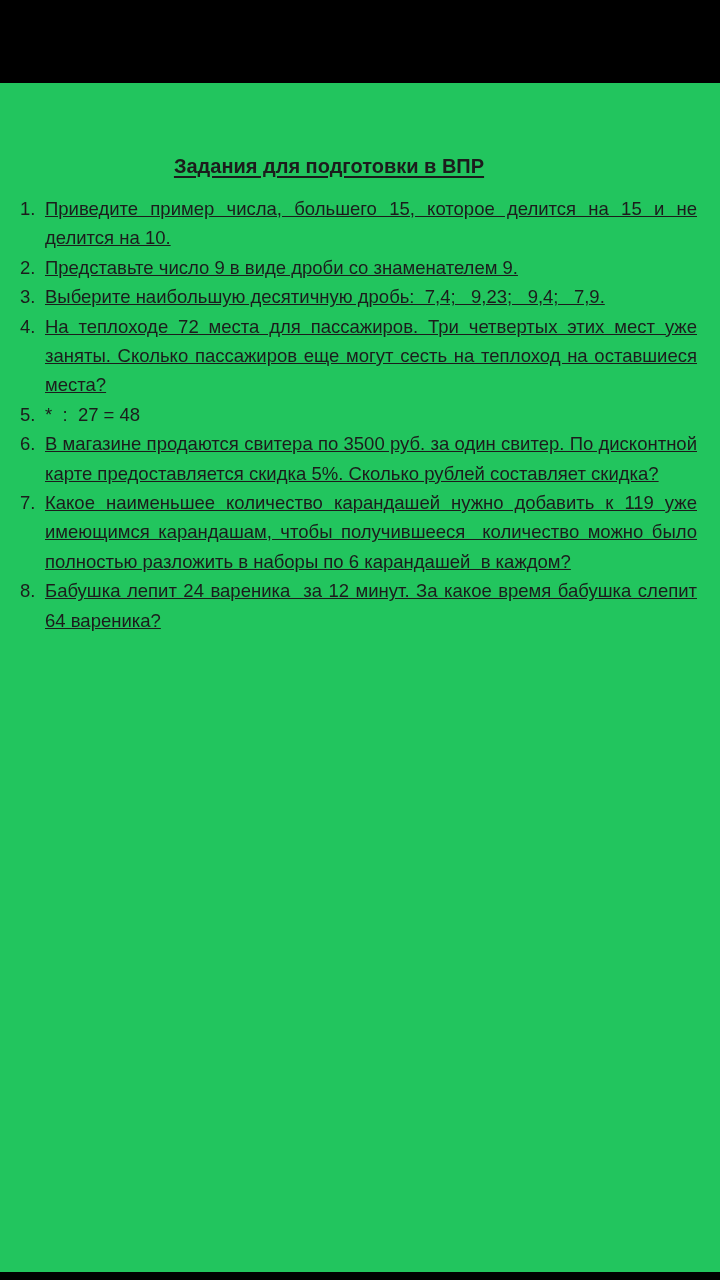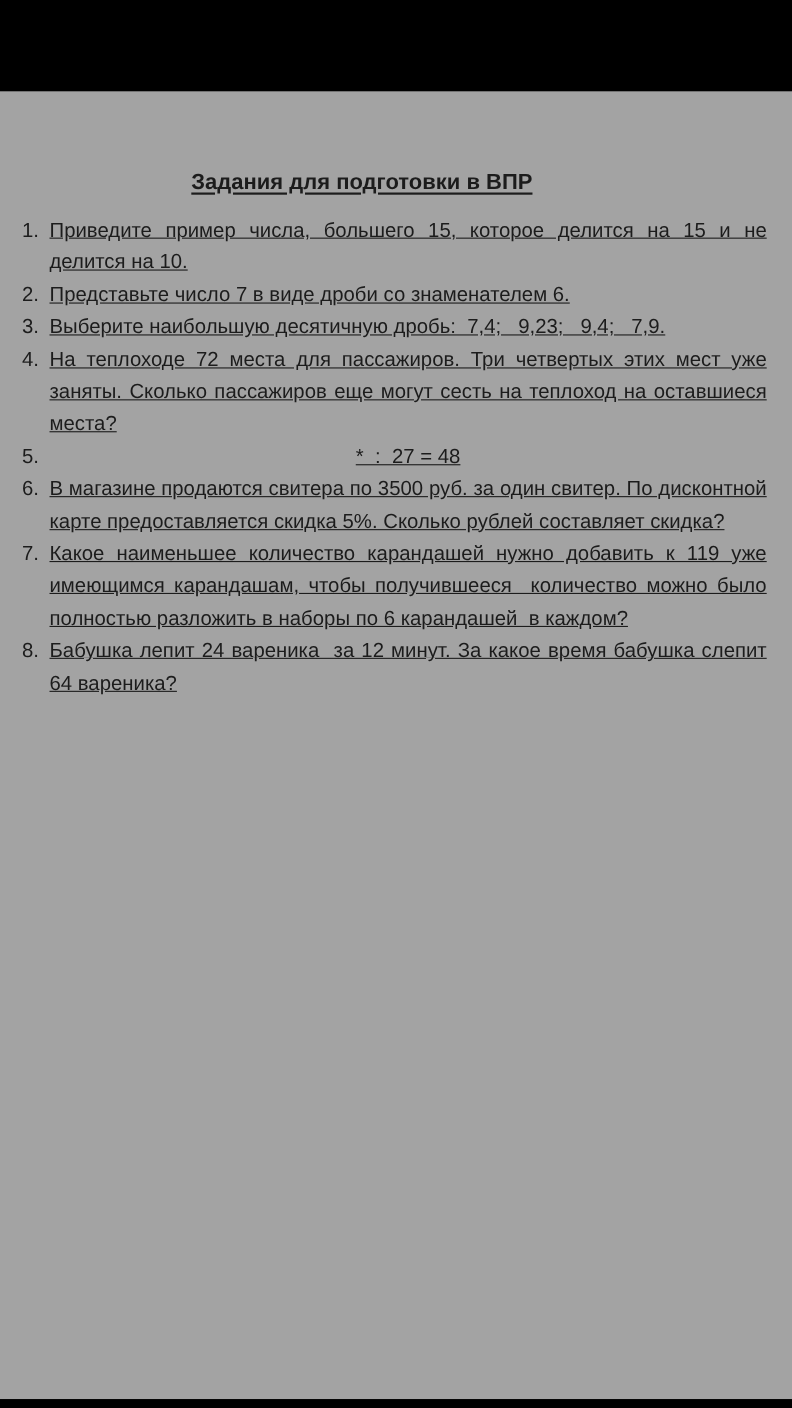--- a/index.html
+++ b/index.html
@@ -22,21 +22,21 @@
   }
   .letterbox.top    { top: 0; height: 83px; }
   .letterbox.bottom { bottom: 0; height: 8px; }
 
   .page {
     position: absolute;
     top: 83px;
     left: 0;
     width: 720px;
     height: 1189px;
-    background: #a3a3a3;
+    background: #22c55e;
     color: #1c1c1c;
   }
 
   .doc-title {
     margin-top: 70px;
     padding-right: 62px;
     text-align: center;
     font-size: 20px;
     line-height: 26px;
     font-weight: 700;
@@ -64,22 +64,21 @@
     left: 20px;
     top: 0;
     width: 25px;
     line-height: 29.4px;
   }
   .task-text {
     text-align: justify;
     text-decoration: underline;
   }
   .task-equation {
-    text-align: center;
-    text-decoration: underline;
+    text-align: left;
   }
 </style>
 </head>
 <body>
 
 <div class="letterbox top"></div>
 
 <div class="page">
 
   <div class="doc-title">
@@ -88,21 +87,21 @@
 
   <ol class="task-list">
 
     <li>
       <span class="task-num">1.</span>
       <div class="task-text">Приведите пример числа, большего 15, которое делится на 15 и не делится на 10.</div>
     </li>
 
     <li>
       <span class="task-num">2.</span>
-      <div class="task-text">Представьте число 7 в виде дроби со знаменателем 6.</div>
+      <div class="task-text">Представьте число 9 в виде дроби со знаменателем 9.</div>
     </li>
 
     <li>
       <span class="task-num">3.</span>
       <div class="task-text">Выберите наибольшую десятичную дробь: &nbsp;7,4; &nbsp; 9,23; &nbsp; 9,4; &nbsp; 7,9.</div>
     </li>
 
     <li>
       <span class="task-num">4.</span>
       <div class="task-text">На теплоходе 72 места для пассажиров. Три четвертых этих мест уже заняты. Сколько пассажиров еще могут сесть на теплоход на оставшиеся места?</div>

